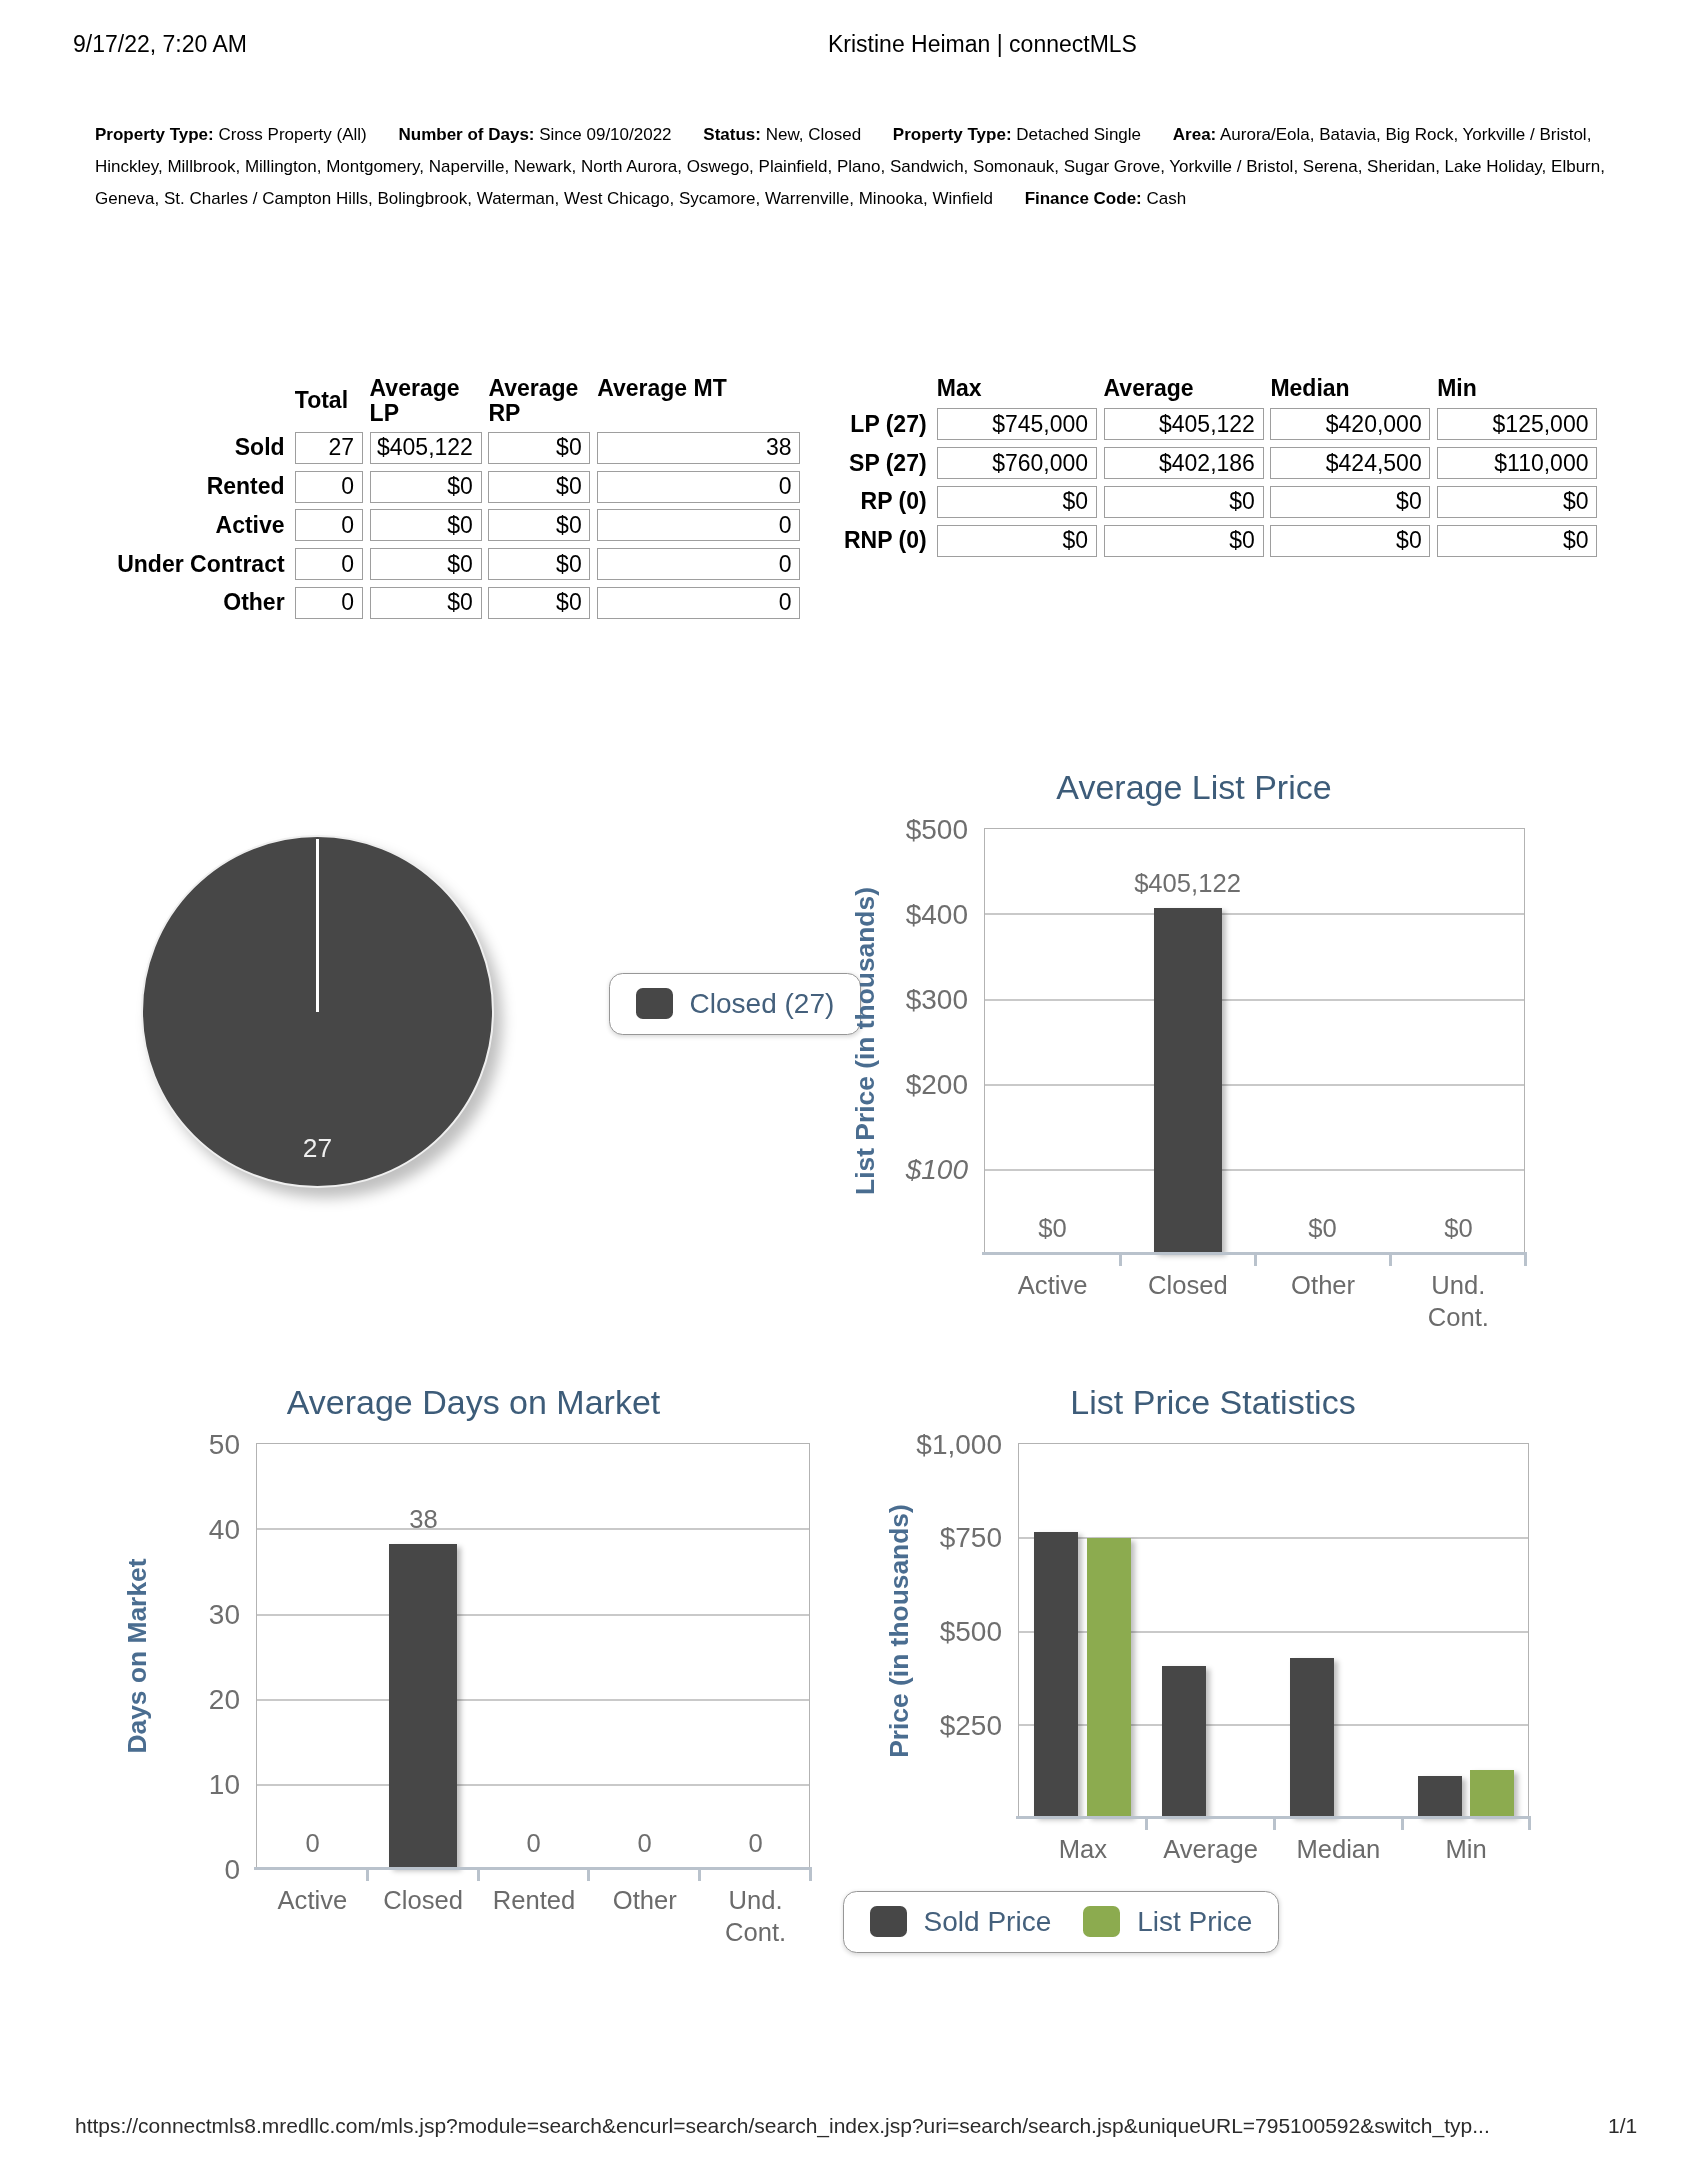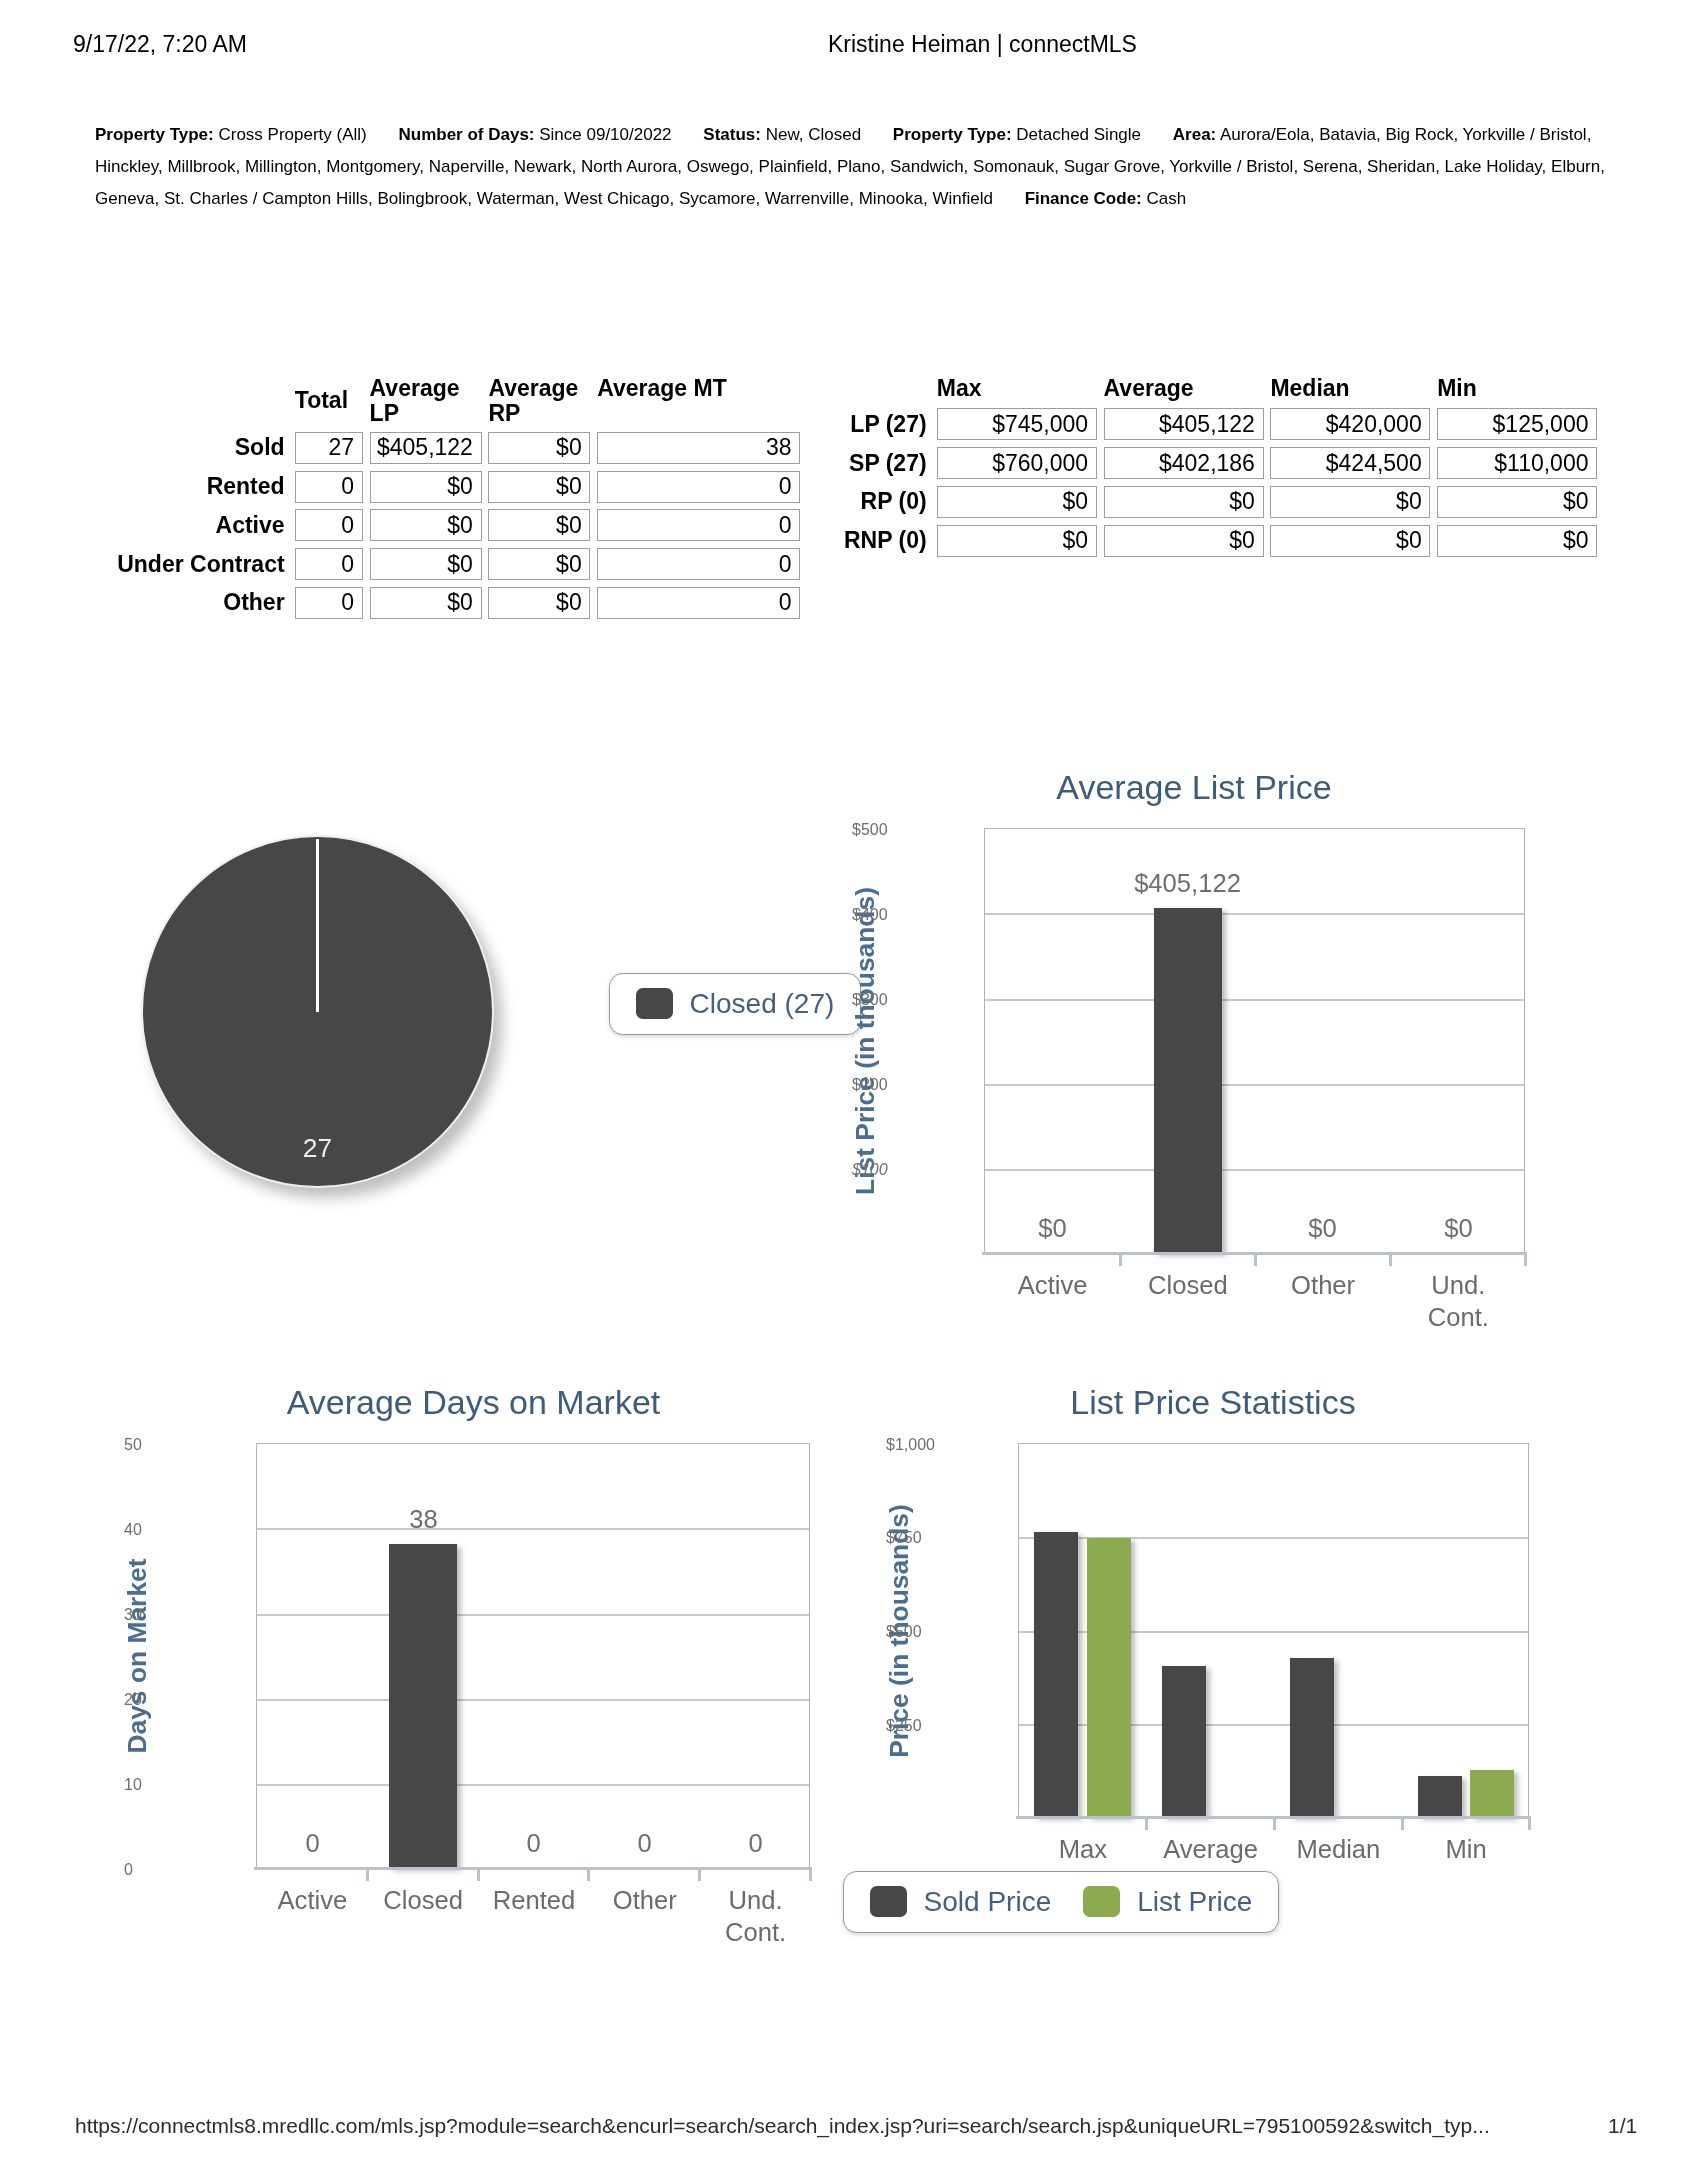--- a/index.html
+++ b/index.html
@@ -23,21 +23,21 @@
   .vcell{height:32px;box-sizing:border-box;border:1.7px solid var(--cell-border);
          background:#fff;display:flex;align-items:center;justify-content:flex-end;
          padding-right:7.7px;font-size:23px;}
   
   .chart-cell{position:absolute;}
   .chart-title{font-size:34px;line-height:41px;text-align:center;color:var(--chart-title);}
   .chart-body{position:relative;margin-top:20.4px;}
   .plotwrap{position:relative;box-sizing:border-box;border:1.7px solid var(--plot-border);background:#fff;}
   .ylab{position:absolute;left:-135px;top:50%;transform:translateY(-50%) rotate(180deg);
         writing-mode:vertical-rl;font-size:26.4px;font-weight:bold;color:var(--axis-label);white-space:nowrap;}
-  .ytick{position:absolute;left:-133px;width:116px;text-align:left;font-size:16px;
+  .ytick{position:absolute;left:-133px;width:116px;text-align:right;font-size:28px;
          color:var(--tick-label);line-height:29px;}
   .gridline{position:absolute;left:0;right:0;height:1.7px;background:var(--grid-line);z-index:1;}
   .bar{position:absolute;bottom:0;z-index:2;box-shadow:4.3px 2.6px 5.1px rgba(0,0,0,0.25);}
   .vlabel{position:absolute;text-align:center;font-size:25.6px;color:var(--tick-label);z-index:4;}
   .baseline{position:absolute;left:-2.6px;right:-2.6px;bottom:-1.7px;height:3.4px;
             background:var(--axis-line);z-index:3;}
   .tickmark{position:absolute;top:calc(100% + 1.7px);width:2.6px;height:11px;background:var(--axis-line);}
   .xlabels{position:absolute;top:calc(100% + 17px);left:0;display:flex;}
   .xlabel{flex:1;text-align:center;font-size:25.6px;line-height:31.5px;color:var(--category-label);}
   .xlabel span{display:inline-block;max-width:111px;}
@@ -46,21 +46,21 @@
   .pie-circle{position:absolute;border-radius:50%;background:var(--series-dark);
               border:2.6px solid #EFEFEF;box-shadow:8.5px 10.2px 13.6px rgba(0,0,0,0.25);
               display:flex;align-items:flex-end;justify-content:center;}
   .pie-line{position:absolute;left:calc(50% - 1.3px);top:1.7px;width:2.6px;height:calc(50% - 1.7px);background:#fff;}
   .pie-val{font-size:26.4px;color:#EFEFEF;padding-bottom:22px;}
   
   .legendbox{display:inline-flex;align-items:center;gap:32px;background:#fff;
              border:1.7px solid #979797;border-radius:13.6px;padding:13.6px 25.6px;
              box-shadow:0.9px 1.7px 4.3px rgba(0,0,0,0.15);}
   .pie-legend{position:absolute;}
-  .lps-legend{margin-top:53px;margin-left:0;}
+  .lps-legend{margin-top:73px;margin-left:0;}
   .lentry{display:flex;align-items:center;gap:17px;}
   .swatch{width:37px;height:31px;border-radius:6.8px;}
   .ltext{font-size:28px;color:var(--legend-text);white-space:nowrap;}
 </style>
 </head>
 <body>
 
 <div id="page">
   <div class="hdr-date">9/17/22, 7:20 AM</div>
   <div class="hdr-title">Kristine Heiman | connectMLS</div>

